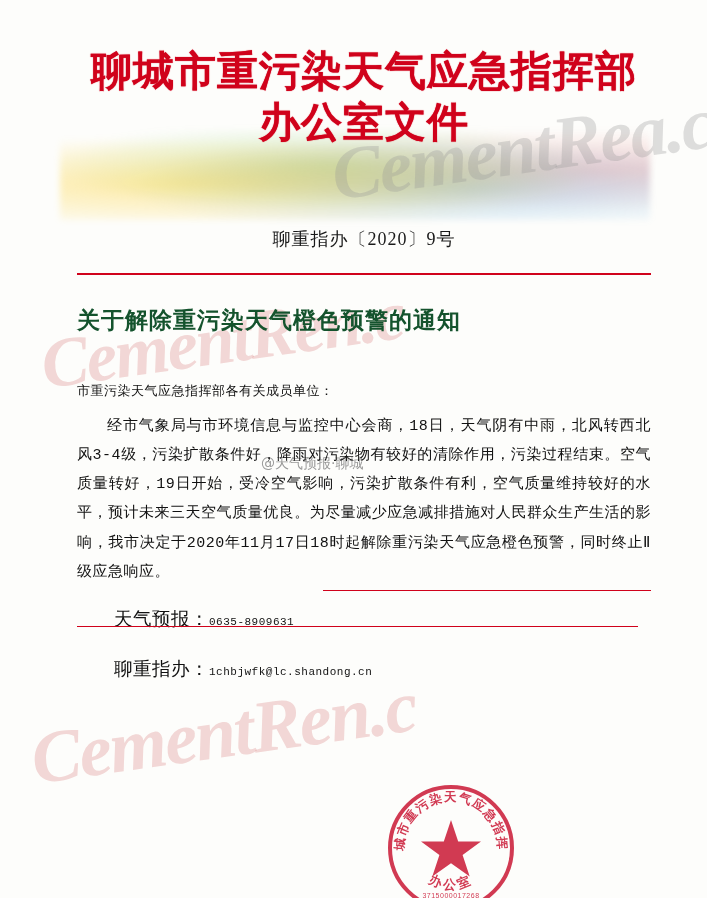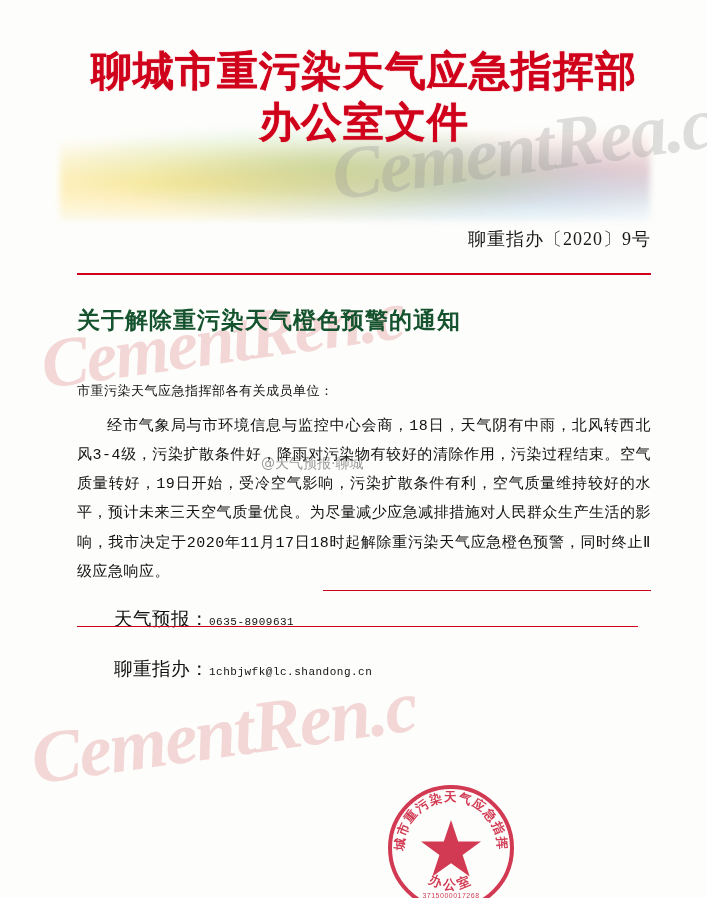--- a/index.html
+++ b/index.html
@@ -87,21 +87,21 @@
     font-family: "Liberation Serif", "DejaVu Serif", serif;
     font-weight: bold;
     font-size: 41px;
     letter-spacing: 1px;
     color: #d0021b;
     text-shadow: 0 0 1px #d0021b;
     line-height: 1.25;
   }
 
   .docnum {
-    text-align: right;
+    text-align: center;
     margin-top: 78px;
     font-size: 18px;
     color: #1a1a1a;
     letter-spacing: 1px;
   }
 
   .redrule {
     margin: 22px 0 0 0;
     height: 2px;
     background: #d0021b;

